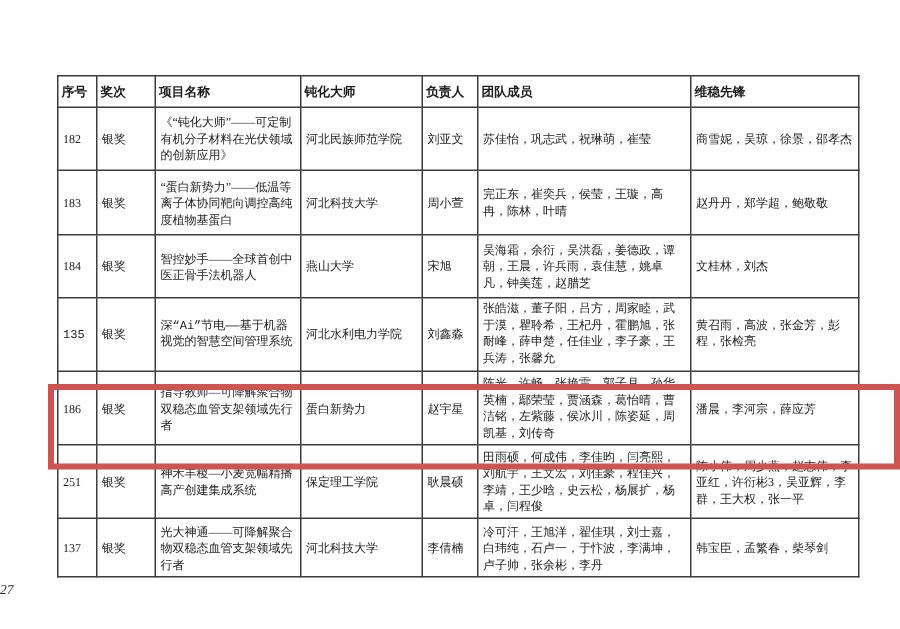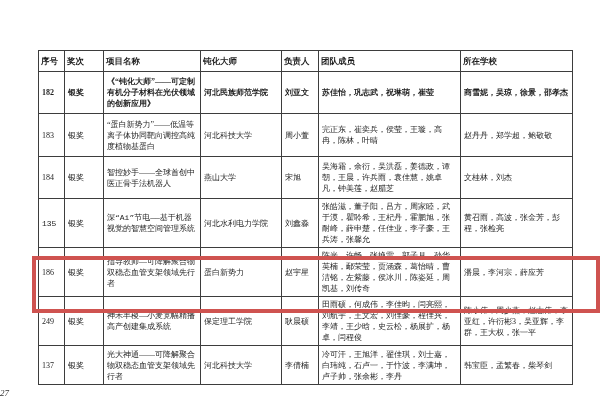--- a/index.html
+++ b/index.html
@@ -28,21 +28,21 @@
     line-height:11px;
     word-break:break-all;
     margin-top:16px;
   }
   .doc-table th{
     font-size:8.5px;
     font-weight:bold;
     height:18px;
     padding:1px 2px;
   }
-  tr.r0 td{height:37px;font-weight:bold;}
+  tr.r0 td{height:37px;}
   tr.r1 td{height:38px;}
   tr.r2 td{height:37px;}
   tr.r3 td{height:38px;font-family:Liberation Mono, monospace;}
   tr.r4 td{height:33px;}
   tr.r5 td{height:40px;}
   tr.r6 td{height:34px;}
   .highlight-box{
     position:absolute;
     left:32px;top:256px;
     width:560px;height:49px;
@@ -73,21 +73,21 @@
     <col style="width:112px">
   </colgroup>
   <thead>
     <tr>
       <th>序号</th>
       <th>奖次</th>
       <th>项目名称</th>
       <th>钝化大师</th>
       <th>负责人</th>
       <th>团队成员</th>
-      <th>所在学校</th>
+      <th>维稳先锋</th>
     </tr>
   </thead>
   <tbody>
     <tr class="r0">
       <td>182</td>
       <td>银奖</td>
       <td>《“钝化大师”——可定制有机分子材料在光伏领域的创新应用》</td>
       <td>河北民族师范学院</td>
       <td>刘亚文</td>
       <td>苏佳怡，巩志武，祝琳萌，崔莹</td>
@@ -123,21 +123,21 @@
     <tr class="r4">
       <td>186</td>
       <td>银奖</td>
       <td>指导教师—可降解聚合物双稳态血管支架领域先行者</td>
       <td>蛋白新势力</td>
       <td>赵宇星</td>
       <td>陈光，许畅，张艳雷，郭子月，孙华英楠，鄢荣莹，贾涵森，葛怡晴，曹洁铭，左紫藤，侯冰川，陈姿延，周凯基，刘传奇</td>
       <td>潘晨，李河宗，薛应芳</td>
     </tr>
     <tr class="r5">
-      <td>249</td>
+      <td>251</td>
       <td>银奖</td>
       <td>神禾丰稷—小麦宽幅精播高产创建集成系统</td>
       <td>保定理工学院</td>
       <td>耿晨硕</td>
       <td>田雨硕，何成伟，李佳昀，闫亮熙，刘航宇，王文宏，刘佳豪，程佳兴，李靖，王少晗，史云松，杨展扩，杨卓，闫程俊</td>
       <td>陈小伟，周少燕，赵志伟，李亚红，许衍彬3，吴亚辉，李群，王大权，张一平</td>
     </tr>
     <tr class="r6">
       <td>137</td>
       <td>银奖</td>

